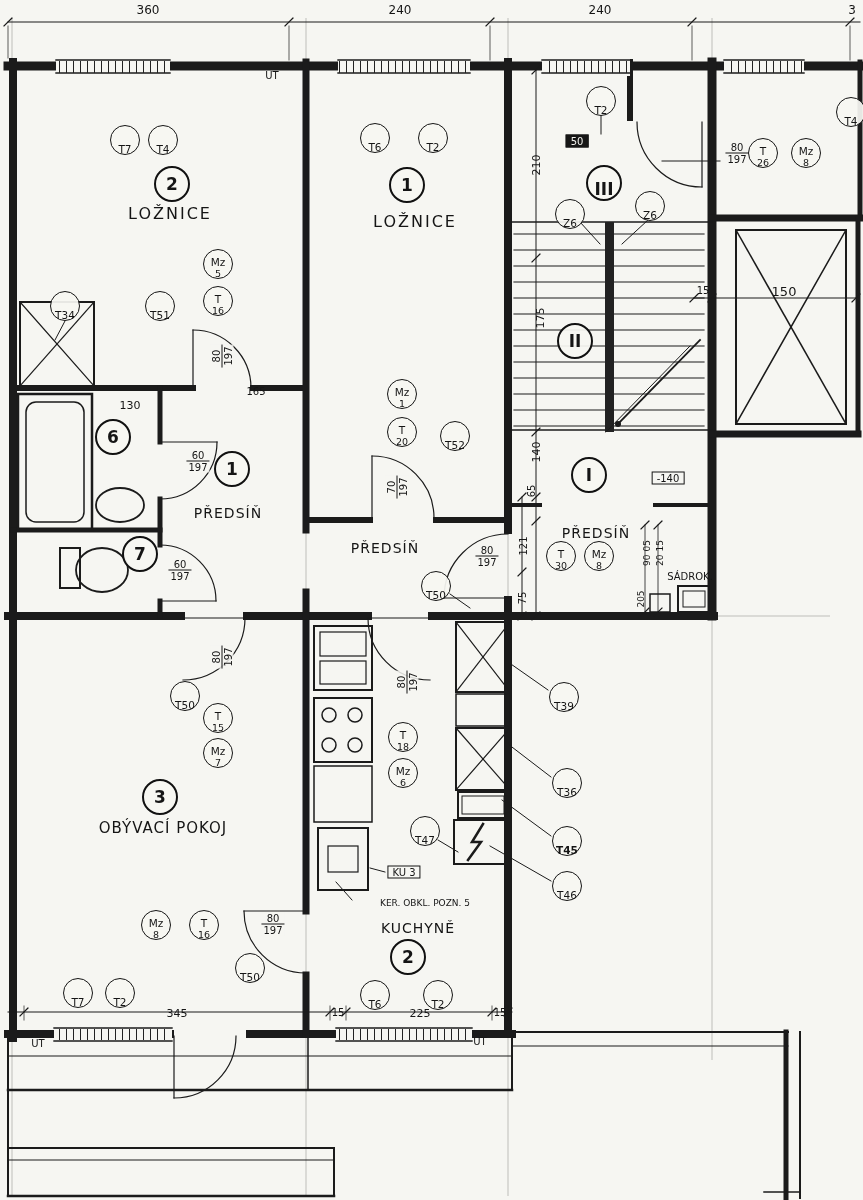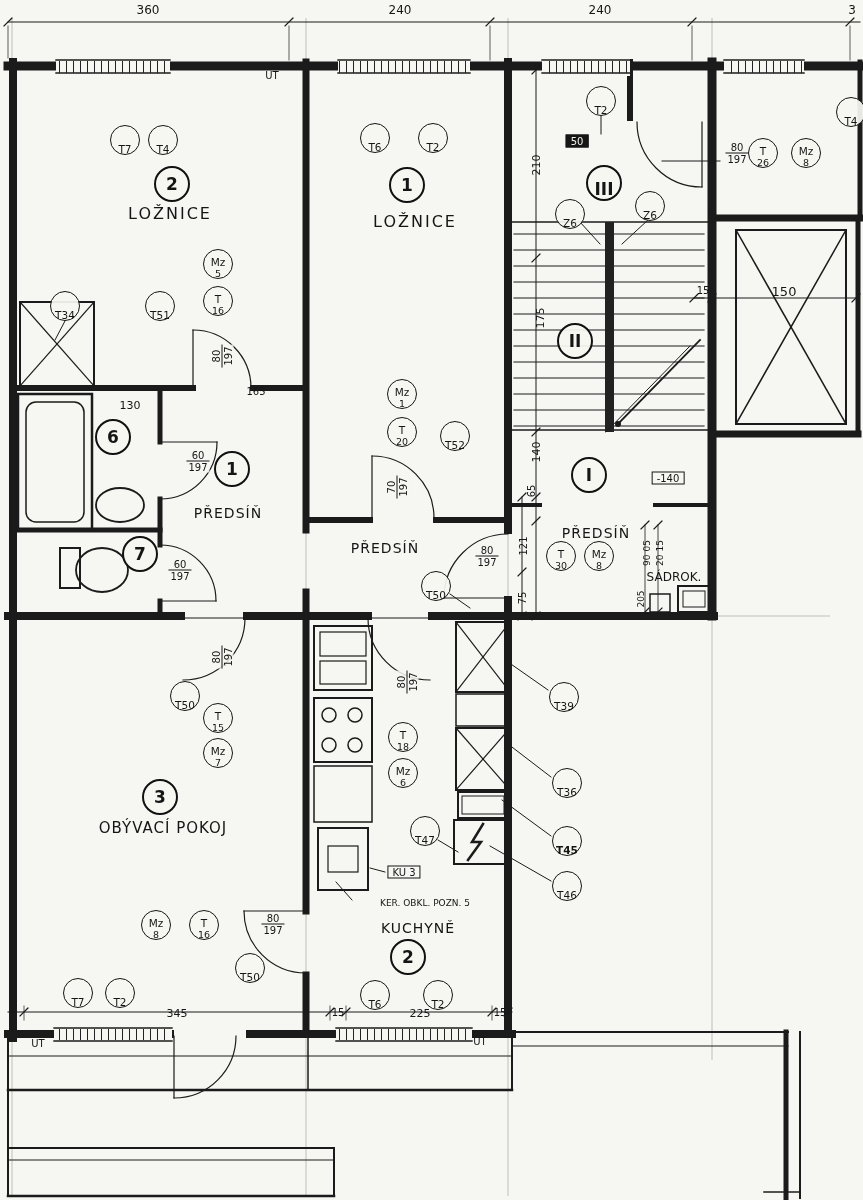--- a/index.html
+++ b/index.html
@@ -249,21 +249,21 @@
       <div class="lbl" style="left: 852px; top: 10px; font-size: 12px;"><span>3</span></div>
       <div class="lbl" style="left: 272px; top: 76px; font-size: 10px;"><span>UT</span></div>
       <div class="lbl" style="left: 170px; top: 214px; font-size: 16px; letter-spacing: 2px;"><span>LOŽNICE</span></div>
       <div class="lbl" style="left: 415px; top: 222px; font-size: 16px; letter-spacing: 2px;"><span>LOŽNICE</span></div>
       <div class="lbl" style="left: 228px; top: 513px; font-size: 14px; letter-spacing: 1px;"><span>PŘEDSÍŇ</span></div>
       <div class="lbl" style="left: 385px; top: 548px; font-size: 14px; letter-spacing: 1px;"><span>PŘEDSÍŇ</span></div>
       <div class="lbl" style="left: 596px; top: 533px; font-size: 14px; letter-spacing: 1px;"><span>PŘEDSÍŇ</span></div>
       <div class="lbl" style="left: 163px; top: 828px; font-size: 15px; letter-spacing: 1px;"><span>OBÝVACÍ POKOJ</span></div>
       <div class="lbl" style="left: 418px; top: 928px; font-size: 14px; letter-spacing: 1px;"><span>KUCHYNĚ</span></div>
       <div class="lbl" style="left: 425px; top: 903px; font-size: 9px;"><span>KER. OBKL. POZN. 5</span></div>
-      <div class="lbl" style="left: 674px; top: 577px; font-size: 12px;"><span>SÁDROK.</span></div>
+      <div class="lbl" style="left: 690px; top: 577px; font-size: 10px;"><span>SÁDROK.</span></div>
       <div class="lbl" style="left: 130px; top: 405px; font-size: 11px;"><span>130</span></div>
       <div class="lbl" style="left: 256px; top: 392px; font-size: 10px;"><span>165</span></div>
       <div class="lbl" style="left: 177px; top: 1013px; font-size: 11px;"><span>345</span></div>
       <div class="lbl" style="left: 338px; top: 1013px; font-size: 10px;"><span>15</span></div>
       <div class="lbl" style="left: 420px; top: 1013px; font-size: 11px;"><span>225</span></div>
       <div class="lbl" style="left: 500px; top: 1013px; font-size: 10px;"><span>15</span></div>
       <div class="lbl" style="left: 38px; top: 1044px; font-size: 10px;"><span>UT</span></div>
       <div class="lbl" style="left: 480px; top: 1042px; font-size: 10px;"><span>UT</span></div>
       <div class="lbl vertical" style="left: 536px; top: 165px; font-size: 11px;"><span>210</span></div>
       <div class="lbl vertical" style="left: 540px; top: 318px; font-size: 11px;"><span>175</span></div>

